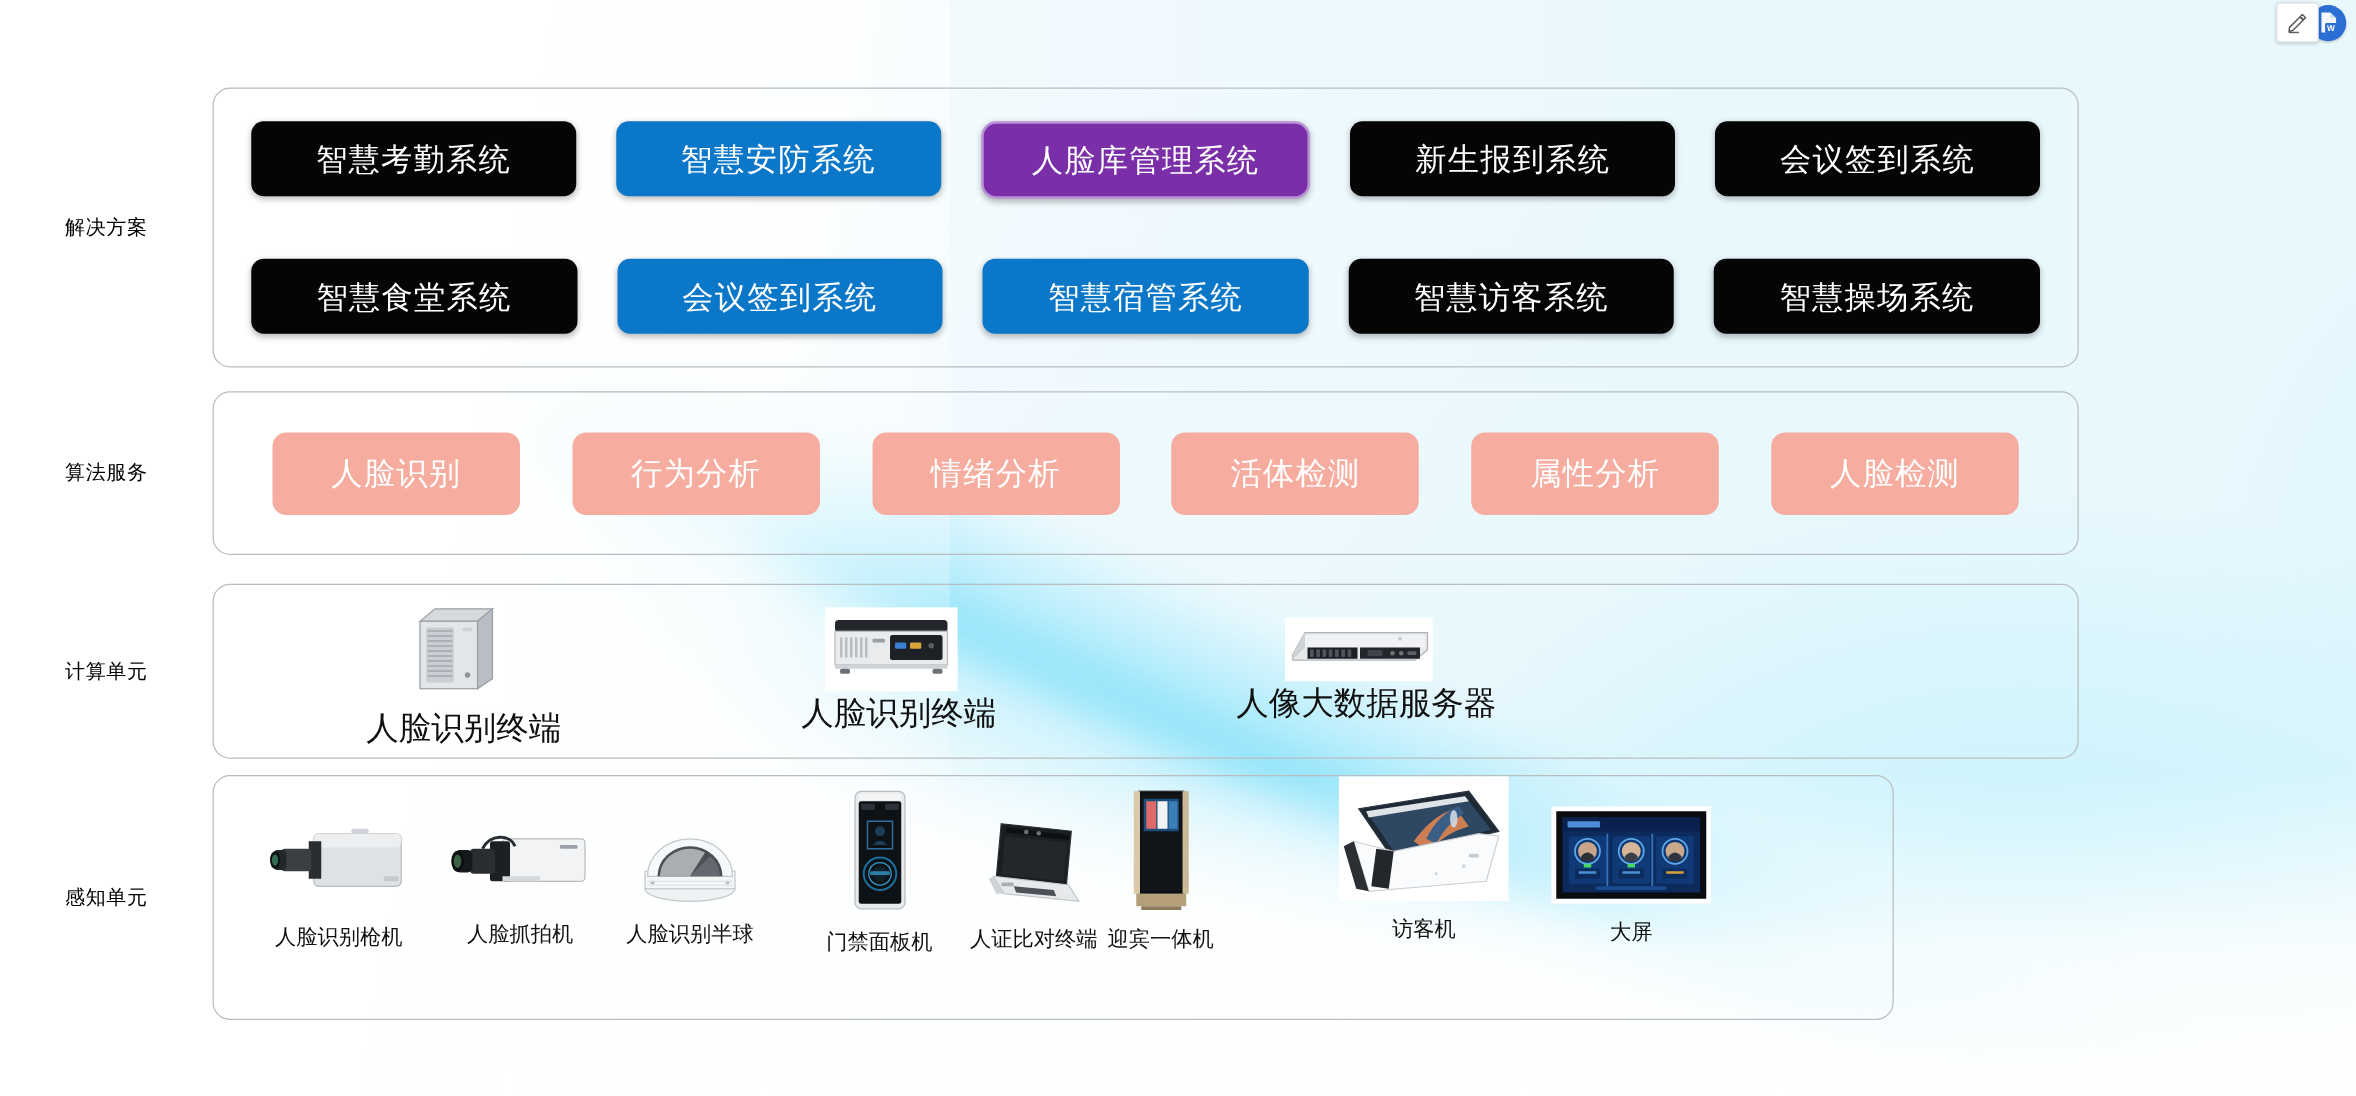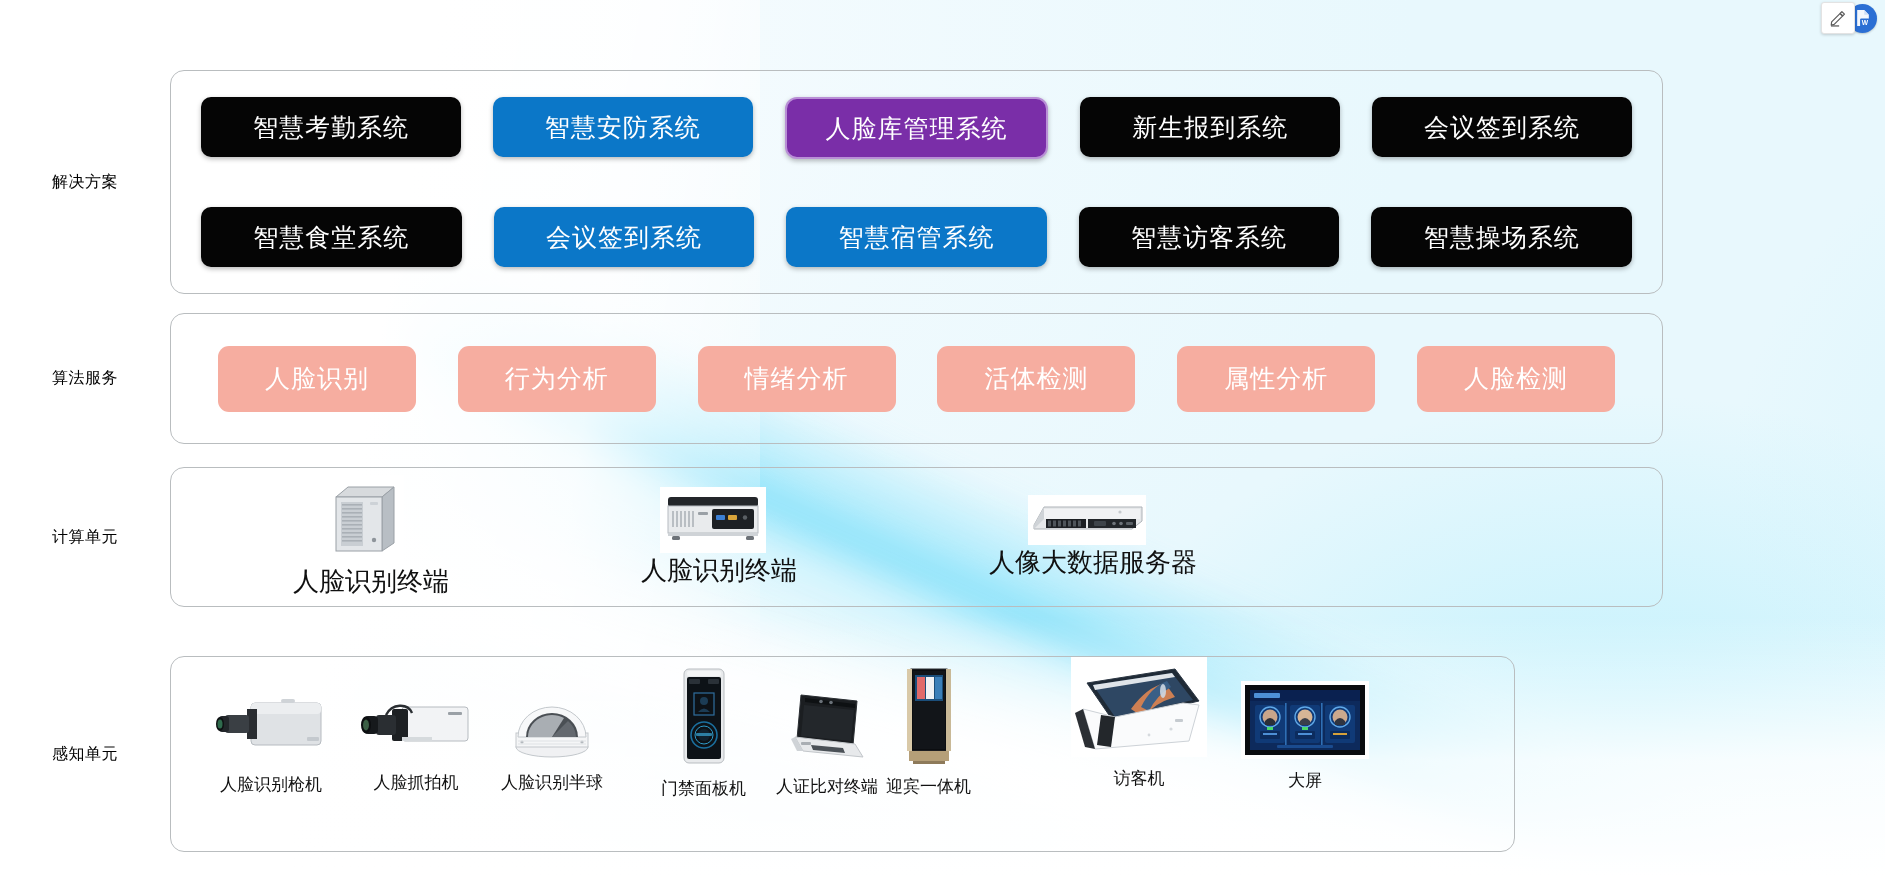--- a/index.html
+++ b/index.html
@@ -144,21 +144,21 @@
     width:1493px;height:140px;
     display:flex;align-items:center;
     padding:0 110px;box-sizing:border-box;
     gap:0;
   }
   .cmp-item{display:flex;align-items:center;flex-direction:column;}
   .cmp-item .cap{font-size:26px;color:#101010;margin-left:12px;white-space:nowrap;}
   .cmp-art{background:#ffffff;display:block;}
 
   
-  #row-percept{left:0;top:620px;width:1770px;margin-top:36px;}
+  #row-percept{left:0;top:620px;width:1770px;}
   #panel-percept{
     width:1345px;height:196px;
     position:relative;
   }
   .dev{
     position:absolute;
     display:flex;flex-direction:column;align-items:center;
   }
   .dev .cap{
     font-size:17px;color:#111;margin-top:6px;white-space:nowrap;

